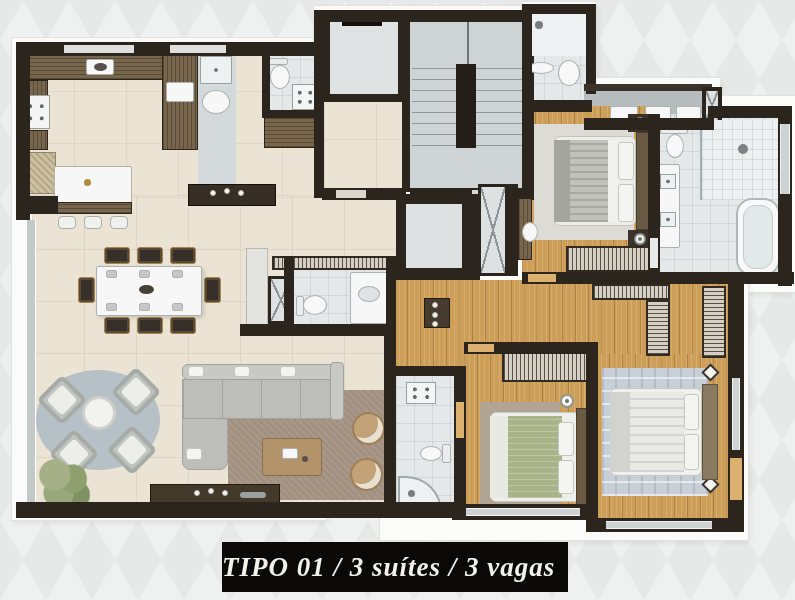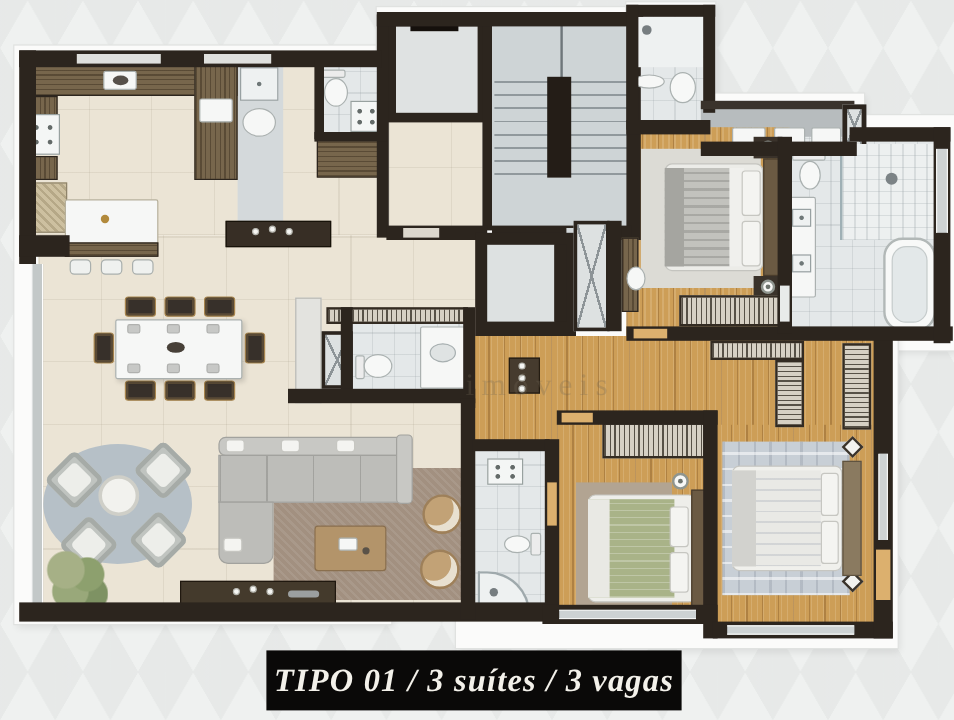--- a/index.html
+++ b/index.html
@@ -66,21 +66,21 @@
   .tbowl{position:absolute;background:#f7f8f7;border:1px solid #aab1b0;border-radius:50%}
   .ttank{position:absolute;background:#ececec;border:1px solid #aab1b0;border-radius:2px}
   .cdot{position:absolute;width:6px;height:6px;background:#f6f6f3;border:1px solid #b6b6af;border-radius:50%}
   .plant{position:absolute;background:
     radial-gradient(circle at 35% 35%,#a6b086 0 30%,transparent 33%),
     radial-gradient(circle at 68% 42%,#8da06e 0 28%,transparent 31%),
     radial-gradient(circle at 42% 68%,#99a87a 0 30%,transparent 33%),
     radial-gradient(circle at 72% 72%,#7e9263 0 26%,transparent 29%)}
   .watermark{position:absolute;color:rgba(115,103,85,0.28);font-family:"Liberation Serif",serif;pointer-events:none}
   .caption{position:absolute;left:222px;top:542px;width:346px;height:50px;background:#0a0908;
-    display:flex;align-items:center;justify-content:center}
+    display:flex;align-items:center;justify-content:flex-start}
   .caption span{color:#f3f1ea;font-family:"Liberation Serif",serif;font-style:italic;font-weight:700;font-size:27px;letter-spacing:1px;white-space:nowrap}
 </style>
 </head>
 <body>
 
 <div class="stage">
 
   <div class="bk" style="left:12px;top:38px;width:314px;height:482px"></div>
   <div class="bk" style="left:314px;top:6px;width:222px;height:192px"></div>
   <div class="bk" style="left:522px;top:2px;width:74px;height:100px"></div>
@@ -308,18 +308,17 @@
   <div class="wall" style="left:522px;top:272px;width:272px;height:12px"></div>
   <div class="doorgap" style="left:528px;top:274px;width:28px;height:8px"></div>
   <div class="wall" style="left:522px;top:100px;width:70px;height:12px"></div>
   <div class="wall" style="left:584px;top:118px;width:130px;height:12px"></div>
   <div class="wall" style="left:708px;top:106px;width:84px;height:12px"></div>
   <div class="wall" style="left:778px;top:106px;width:14px;height:180px"></div>
   <div class="windowv" style="left:780px;top:124px;width:10px;height:70px"></div>
   <div class="wall" style="left:648px;top:114px;width:12px;height:164px"></div>
   <div class="doorgapl" style="left:650px;top:238px;width:8px;height:30px;background:#e8ebea"></div>
 
-  <div class="watermark" style="left:388px;top:306px;font-size:26px;letter-spacing:6px"><span>imóveis</span></div>
 
   <div class="caption">
     <span>TIPO 01 / 3 suítes / 3 vagas</span>
   </div>
 </div>
 
 </body></html>

